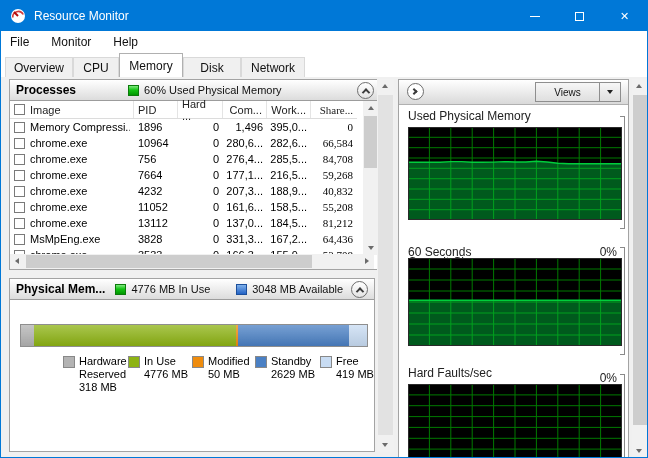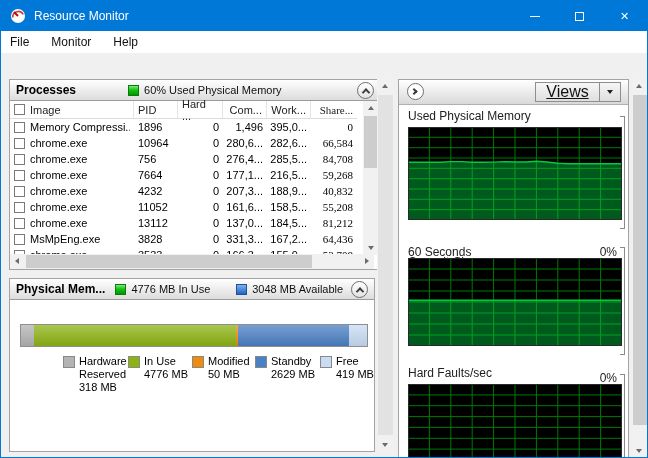--- a/index.html
+++ b/index.html
@@ -78,21 +78,21 @@
   .legend-text { overflow:hidden; }
   #mem-stats { position:absolute; left:140px; top:117px; font-size:11px; line-height:13.5px; color:#000; }
   .stat-row { display:flex; }
   .stat-label { width:62px; }
 
   
   #right-panel { left:397px; top:78px; width:231px; height:379px; border:1px solid #a3a3a3; background:#fff; position:absolute; overflow:hidden; }
   #right-header { position:absolute; left:0; top:0; right:0; height:25px; background:linear-gradient(#ffffff,#d9d9d9); border-bottom:1px solid #b0b0b0; }
   #expand-btn { position:absolute; left:8px; top:3px; width:17px; height:17px; border:1px solid #6d6d6d; border-radius:50%; background:#fff; display:flex; align-items:center; justify-content:center; }
   #views-btn { position:absolute; right:7px; top:2px; width:86px; height:20px; border:1px solid #8e8e8e; background:linear-gradient(#f6f6f6,#dfdfdf); display:flex; }
-  #views-label { width:63px; font-size:16px; color:#111; display:flex; align-items:center; justify-content:center;text-decoration:underline; }
+  #views-label { width:63px; font-size:10px; color:#111; display:flex; align-items:center; justify-content:center; }
   #views-arrow { width:21px; border-left:1px solid #8e8e8e; display:flex; align-items:center; justify-content:center; }
   #views-arrow .tri-down { position:static; border-top-color:#222; }
 
   .graph-title-row { position:absolute; left:9px; right:11px; height:16px; display:flex; justify-content:space-between; align-items:center; font-size:12px; color:#222; }
   .graph-scale { font-size:12px; color:#222;margin-top:46px; }
   .graph-svg { position:absolute; left:9px; }
   .bracket { position:absolute; right:3px; width:5px; border-top:1px solid #8a8a8a; border-right:1px solid #8a8a8a; border-bottom:1px solid #8a8a8a; }
   .bracket.open-bottom { border-bottom:none; }
 
   
@@ -125,20 +125,27 @@
         </div>
     </div>
   </div>
 
   <div class="menubar">
     <span class="menu-item">File</span>
     <span class="menu-item">Monitor</span>
     <span class="menu-item">Help</span>
   </div>
 
+  <div class="tabstrip">
+    <div class="tab" style="left:4px;width:68px;">Overview</div>
+    <div class="tab" style="left:72px;width:46px;">CPU</div>
+    <div class="tab active" style="left:118px;width:64px;">Memory</div>
+    <div class="tab" style="left:182px;width:58px;">Disk</div>
+    <div class="tab" style="left:240px;width:64px;">Network</div>
+  </div>
 
   <div class="panel" id="processes-panel">
     <div class="panel-header">
       <span class="panel-title">Processes</span>
       <span class="swatch swatch-green" style="margin-left:52px;"></span>
       <span class="hdr-label">60% Used Physical Memory</span>
       <span class="chev-btn">
           <span class="chev-up"></span>
         </span>
     </div>

